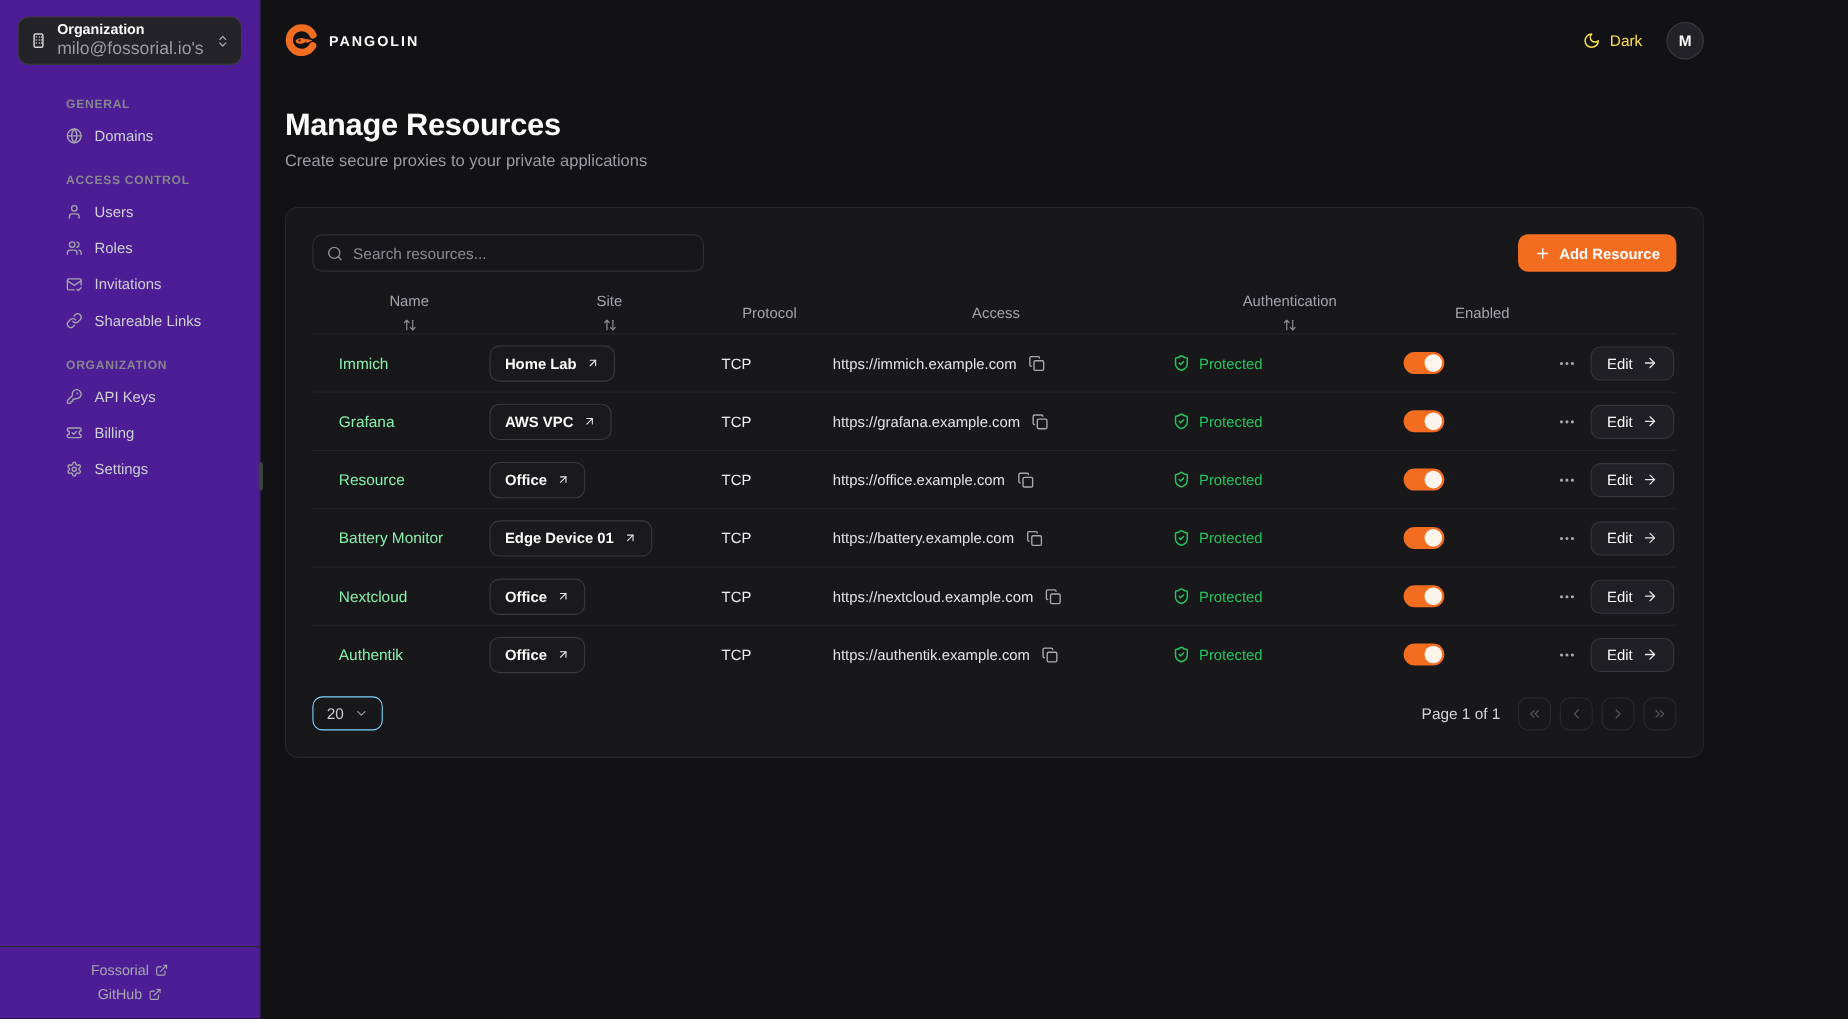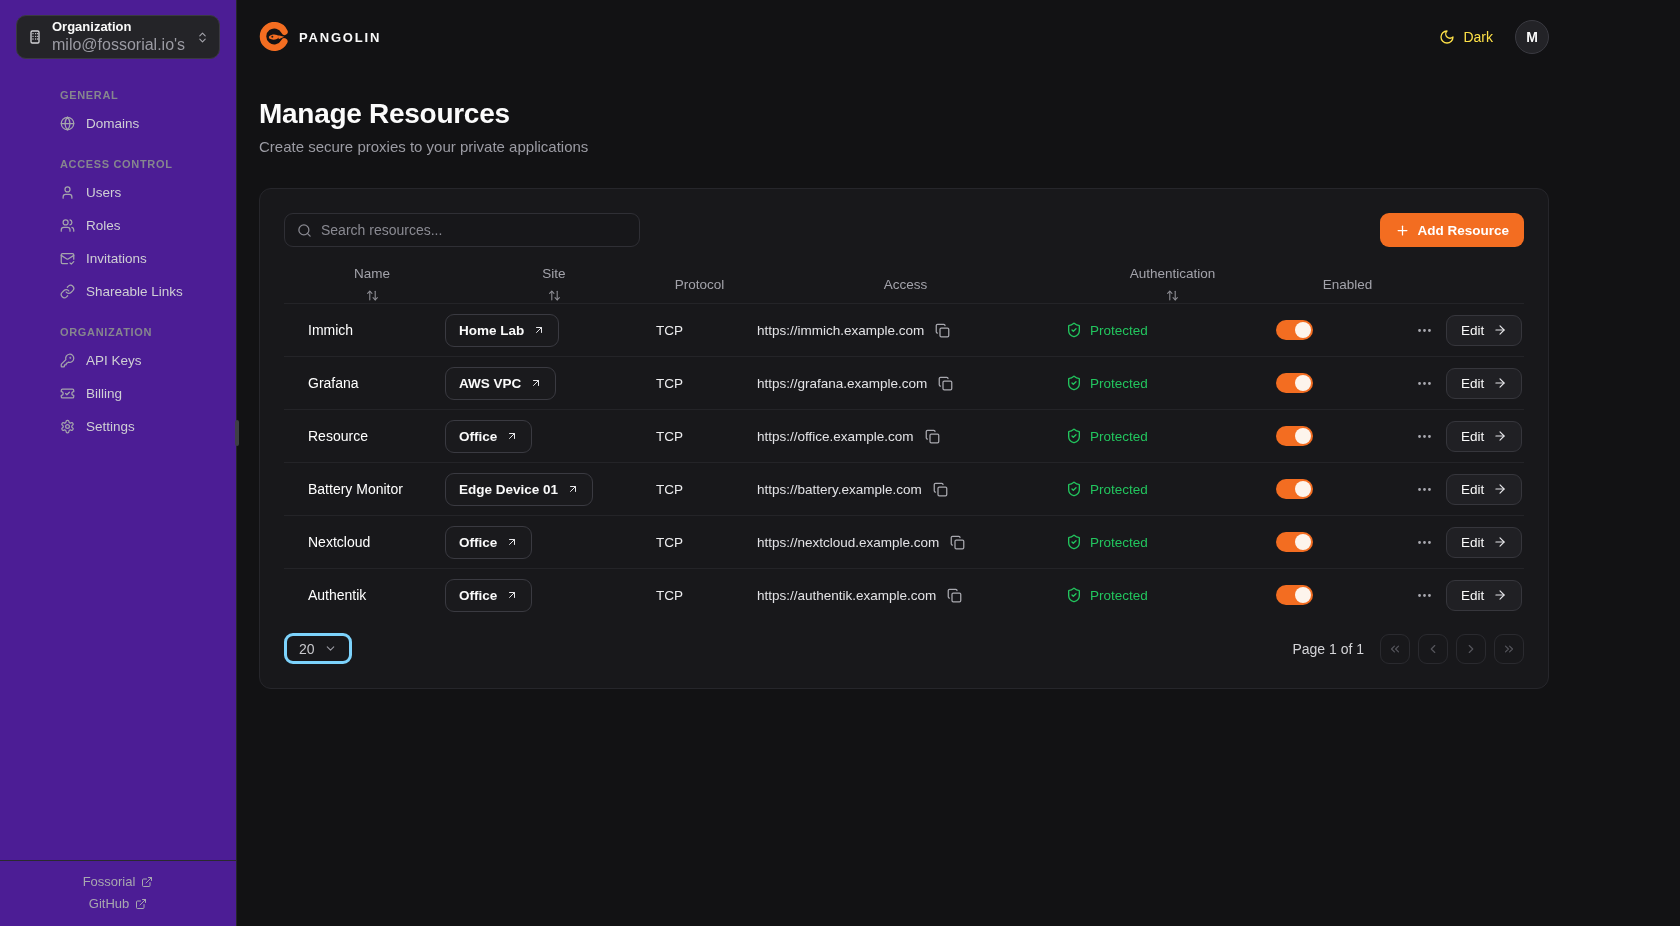--- a/index.html
+++ b/index.html
@@ -55,41 +55,41 @@
 
   .tgrid { display:grid; grid-template-columns:150px 210px 100px 310px 212px 150px 1fr; align-items:center; }
   .thead { margin-top:18px; height:38px; color:#A3A3AB; font-size:13.5px; }
   .hcell { display:flex; align-items:center; gap:8px;flex-direction:column; }
   .hcell .ic { width:13px; height:13px; color:#8E8E95; }
   .h-name{padding-left:26px} .h-site{padding-left:30px} .h-proto{padding-left:11px}
   .h-access{padding-left:13px} .h-auth{padding-left:25px} .h-enabled{padding-left:13px}
 
   .trow { height:53px; border-top:1px solid #242428; }
   .cell { display:flex; align-items:center; }
-  .c-name { padding-left:24px; font-size:14px; color:#ffffff; }
+  .c-name { padding-left:24px; font-size:14px; color:#86efac; }
   .c-site { padding-left:11px; }
   .c-proto { padding-left:12px; font-size:13.5px; color:#EDEDEF; }
   .c-access { padding-left:13px; gap:11px; }
   .c-auth { padding-left:12px; gap:8px; }
   .c-enabled { padding-left:10px; }
   .c-actions { justify-content:flex-end; padding-right:8px; gap:13px; }
 
   .site-pill { display:flex; align-items:center; gap:9px; height:33px; padding:0 13px; border:1px solid #3A3A41; border-radius:9px; font-size:13.5px; font-weight:600; color:#FAFAFA; background:#1A1A1D; }
   .site-pill .ic { color:#E6E6E9; }
   .url { font-size:13.5px; color:#E2E2E5; }
   .icon-btn { color:#A9A9B0; display:flex; align-items:center; }
   .green { color:#22C55E; }
   .prot { font-size:13.5px; color:#22C55E; }
   .toggle { width:37px; height:20px; border-radius:10px; background:#F36D21; position:relative; display:inline-block; }
   .toggle .knob { position:absolute; top:2px; right:2px; width:16px; height:16px; border-radius:50%; background:#FDF4EC; }
   .edit-btn { display:flex; align-items:center; gap:9px; height:31px; padding:0 14px; background:#202024; border:1px solid #36363C; border-radius:9px; font-size:13.5px; color:#FAFAFA; }
   .edit-btn .ic { color:#E6E6E9; }
 
   .card-foot { margin-top:12px; display:flex; align-items:center; justify-content:space-between; }
-  .psize { display:flex; align-items:center; gap:9px; height:31px; padding:0 12px; border:3px solid #7dd3fc; border-radius:9px; font-size:14px; color:#C8C8CC; }
+  .psize { display:flex; align-items:center; gap:9px; height:31px; padding:0 12px; border:1px solid #7dd3fc; border-radius:9px; font-size:14px; color:#C8C8CC; }
   .psize .ic { width:13px; height:13px; color:#9B9BA3; }
   .foot-right { display:flex; align-items:center; gap:16px; }
   .page-info { font-size:14px; color:#D4D4D8; }
   .pg-btns { display:flex; gap:8px; }
   .pg-btn { width:30px; height:30px; border:1px solid #2A2A2F; border-radius:9px; display:flex; align-items:center; justify-content:center; color:#55555C; }
   .pg-btn .ic { width:14px; height:14px; }
 </style>
 </head>
 <body>
 

